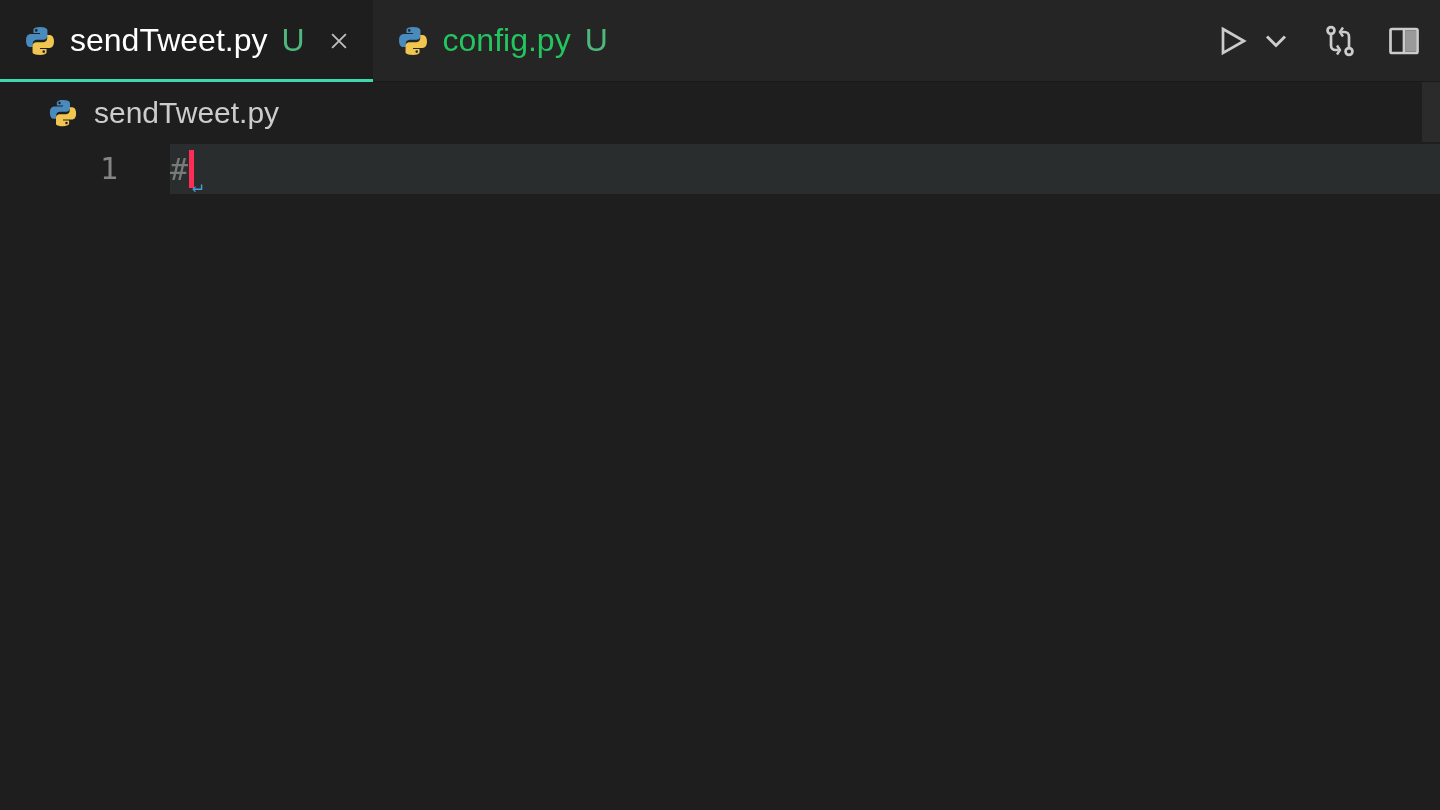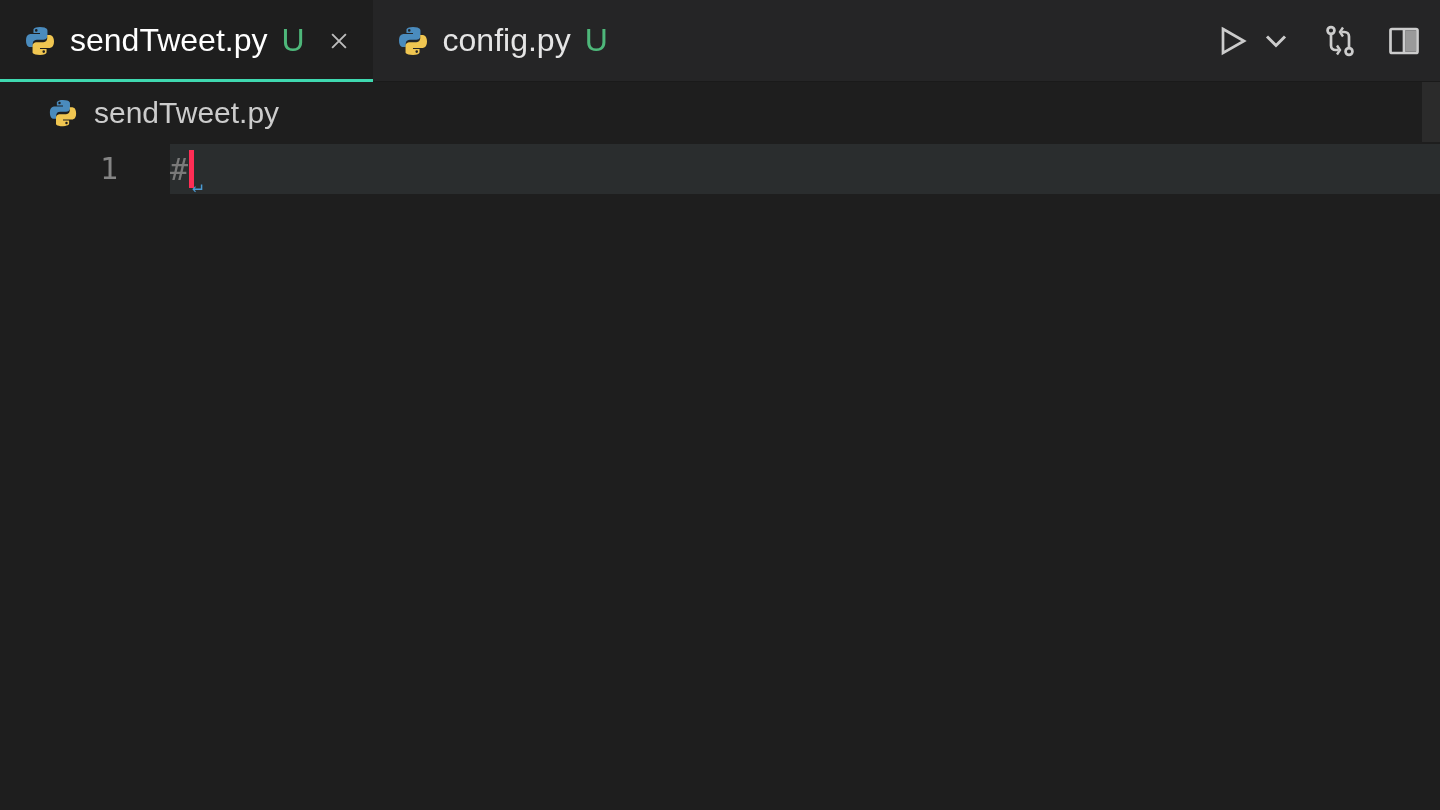--- a/index.html
+++ b/index.html
@@ -37,21 +37,21 @@
       left: 0;
       right: 0;
       bottom: 0;
       height: 3px;
       background: #3fd9b0;
     }
     .tab .filename {
       font-weight: 400;
     }
     .tab.active .filename { color: #ffffff; }
-    .tab.inactive .filename { color: #e5e5e5; }
+    .tab.inactive .filename { color: #22c55e; }
     .tab .u-badge {
       font-size: 32px;
       color: #4eb77a;
       font-weight: 500;
     }
     .tab .close {
       width: 28px;
       height: 28px;
       display: flex;
       align-items: center;

